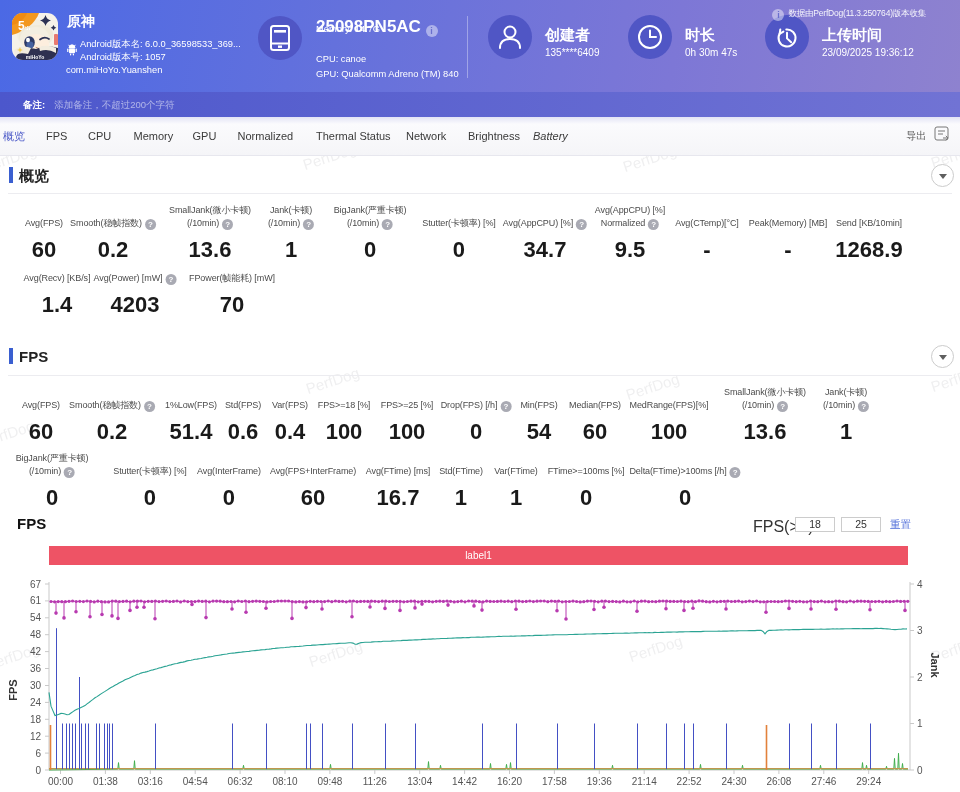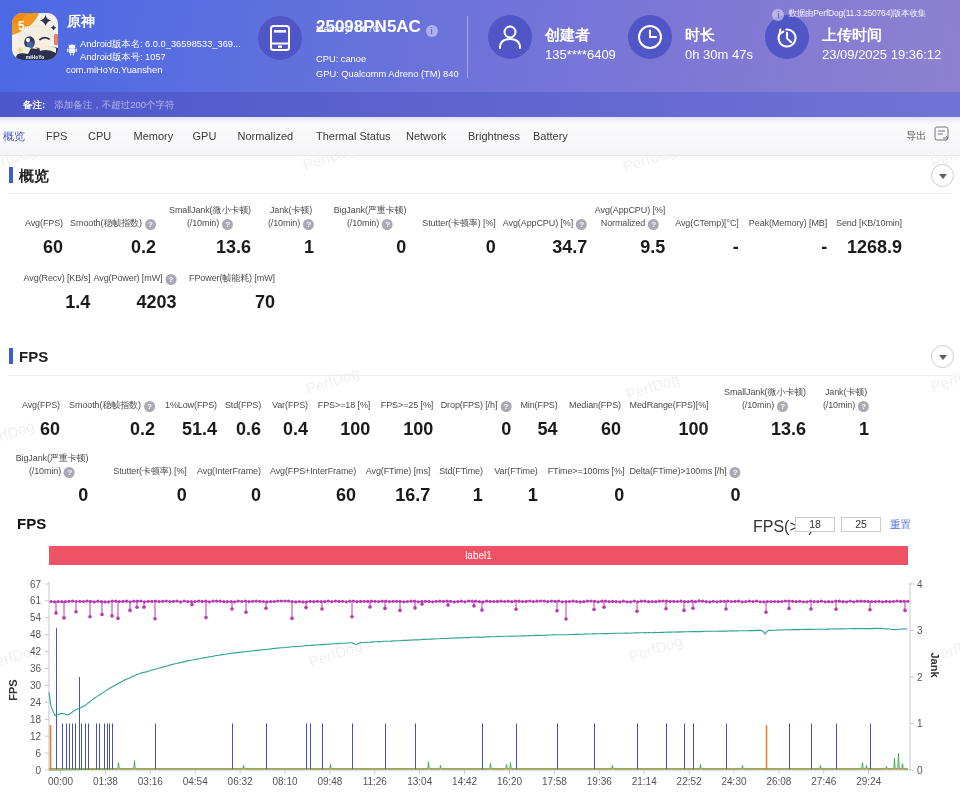--- a/index.html
+++ b/index.html
@@ -6,42 +6,42 @@
 body{font-family:"Liberation Sans",sans-serif;}
 .page{position:relative;width:960px;height:792px;overflow:hidden;background:#fff;}
 
 .hdr{position:absolute;left:0;top:0;width:960px;height:92px;background:linear-gradient(100deg,#4b69e5 0%,#6471dc 35%,#7d77d6 70%,#8e82cf 100%);}
 .gicon{position:absolute;left:12px;top:13px;width:46px;height:47px;border-radius:11px;overflow:hidden;}
 .gtitle{position:absolute;left:67px;top:13px;font-size:14px;font-weight:bold;color:#fff;}
 .gl{position:absolute;color:#fff;font-size:9.3px;}
 .vdiv{position:absolute;left:467px;top:16px;width:1px;height:62px;background:rgba(255,255,255,0.35);}
 .circ{position:absolute;width:44px;height:44px;border-radius:50%;background:#5056c5;}
 .ht{position:absolute;color:#fff;font-size:15px;font-weight:bold;}
-.hs{position:absolute;color:#fff;font-size:13px;}
+.hs{position:absolute;color:#fff;font-size:10px;}
 .hd{position:absolute;color:#fff;font-size:9.3px;}
 .collect{position:absolute;right:34px;top:8px;color:rgba(255,255,255,0.92);font-size:8.5px;letter-spacing:-0.2px;}
 .qi{display:inline-block;width:12px;height:12px;border-radius:50%;background:rgba(255,255,255,0.45);color:#6a6fce;font-size:9px;line-height:12px;text-align:center;font-weight:bold;vertical-align:-2px;}
 
 .note{position:absolute;left:0;top:92px;width:960px;height:25px;background:linear-gradient(90deg,#4c57cc,#7173d4);line-height:25px;font-size:9.5px;color:rgba(255,255,255,0.55);}
 .note b{color:#fff;font-weight:bold;margin-left:23px;margin-right:9px;}
 
 .tabs{position:absolute;left:0;top:117px;width:960px;height:38px;background:linear-gradient(180deg,#e2e3f5 0px,#fbfbfd 7px,#f5f5f8 100%);border-bottom:1px solid #e7e7ee;}
 .tab{position:absolute;top:0;height:38px;line-height:38px;font-size:11px;color:#3a3a3a;}
 .tab.act{color:#4d5bc8;}
 .export{position:absolute;right:9px;top:0;height:38px;line-height:38px;font-size:10px;color:#555;}
 
 .stitle{position:absolute;font-size:15px;font-weight:bold;color:#222;}
 .sbar{position:absolute;width:4px;height:16px;background:#3a5fd0;}
 .sline{position:absolute;left:8px;width:944px;height:1px;background:#ececf0;}
 .fold{position:absolute;left:931px;width:21px;height:21px;border:1px solid #ccc;border-radius:50%;background:#fff;}
 .fold:after{content:"";position:absolute;left:6.5px;top:8.5px;border-left:4px solid transparent;border-right:4px solid transparent;border-top:5px solid #5f5f5f;}
 
 .m{position:absolute;transform:translateX(-50%);text-align:center;white-space:nowrap;}
 .m .lb{font-size:9px;color:#4b4b4b;height:28px;display:flex;flex-direction:column;justify-content:flex-end;line-height:13px;letter-spacing:-0.1px;}
-.m .vl{font-size:18px;font-weight:bold;color:#1a1a1a;margin-top:7px;text-align:right;}
+.m .vl{font-size:22px;font-weight:bold;color:#1a1a1a;margin-top:7px;}
 .q{display:inline-block;width:11px;height:11px;border-radius:50%;background:#a9aab3;color:#fff;font-size:8px;line-height:11px;text-align:center;font-weight:bold;vertical-align:-1px;margin-left:3px;}
 
 .ctitle{position:absolute;left:17px;top:515px;font-size:15px;font-weight:bold;color:#111;}
 .fpsctl{position:absolute;top:518px;font-size:16px;color:#333;}
 .ibox{position:absolute;top:517px;width:38px;height:13px;border:1px solid #ccc;background:#fff;font-size:10.5px;color:#333;text-align:center;line-height:13px;}
 .reset{position:absolute;top:518px;font-size:10.5px;color:#4d6bd8;}
 .banner{position:absolute;left:49px;top:546px;width:859px;height:19px;background:#ee5365;color:#fff;font-size:10px;text-align:center;line-height:19px;}
 
 .wm{position:absolute;font-size:15px;color:rgba(120,120,130,0.12);transform:rotate(-18deg);white-space:nowrap;}
 </style>
@@ -145,21 +145,21 @@
   <div class="tabs">
     <div class="tab act" style="left:3px;">概览</div>
     <div class="tab" style="left:46px;">FPS</div>
     <div class="tab" style="left:88px;">CPU</div>
     <div class="tab" style="left:133.5px;">Memory</div>
     <div class="tab" style="left:192.5px;">GPU</div>
     <div class="tab" style="left:237.5px;">Normalized</div>
     <div class="tab" style="left:316px;">Thermal Status</div>
     <div class="tab" style="left:406px;">Network</div>
     <div class="tab" style="left:468px;">Brightness</div>
-    <div class="tab" style="left:533px;">Battery</div>
+    <div class="tab" style="left:533px;font-style:italic;">Battery</div>
     <div class="export">导出 <svg width="17" height="16" viewBox="0 0 17 16" style="vertical-align:-3px;margin-left:5px;">
 <rect x="1" y="1" width="13" height="13" rx="2" fill="none" stroke="#777" stroke-width="1"></rect>
 <line x1="4" y1="5" x2="11" y2="5" stroke="#777" stroke-width="1"></line>
 <line x1="4" y1="8" x2="9" y2="8" stroke="#777" stroke-width="1"></line>
 <path d="M9 12 h5 m0 0 l-2.2-2.2 M14 12 l-2.2 2.2" stroke="#777" stroke-width="1" fill="none"></path>
 </svg></div>
   </div>
 
   <div class="sbar" style="left:9px;top:167px;"></div>
   <div class="stitle" style="left:19px;top:167px;">概览</div>

